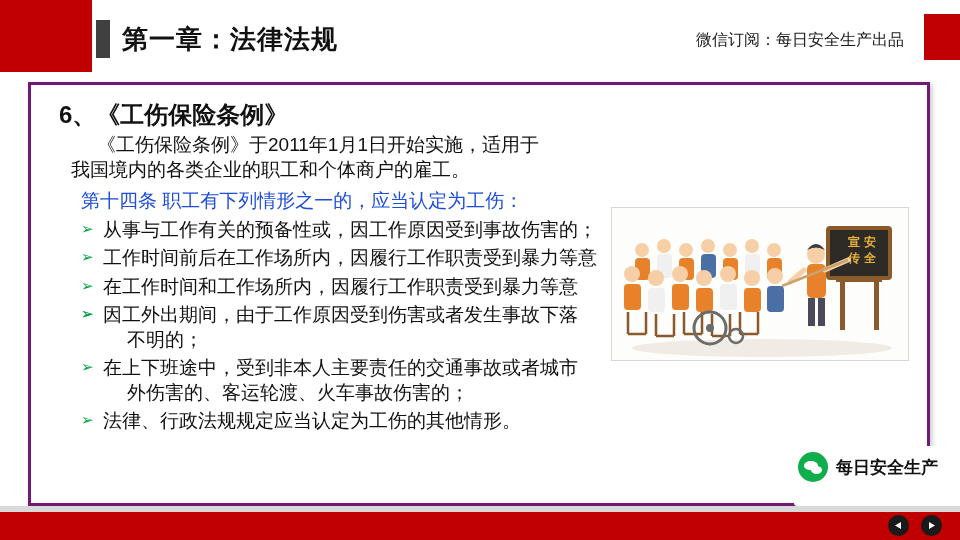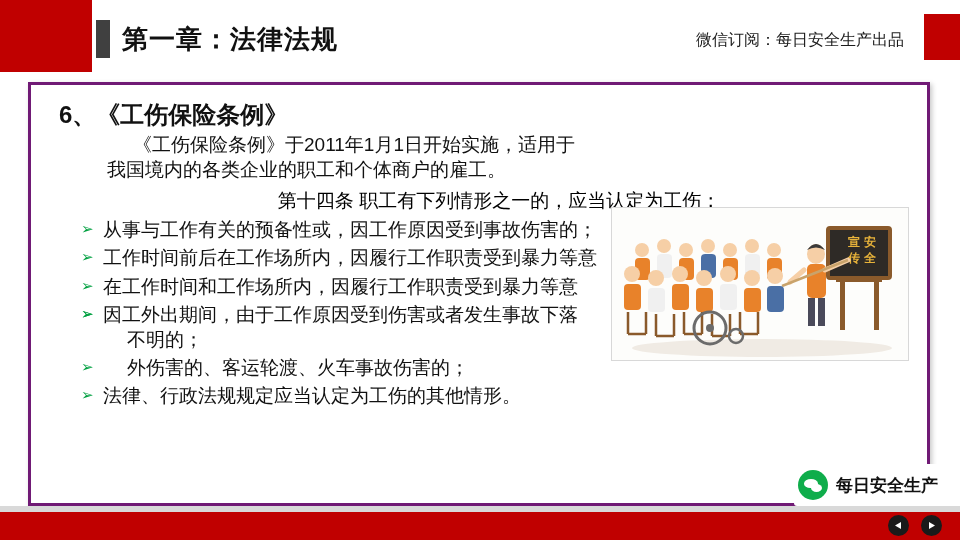--- a/index.html
+++ b/index.html
@@ -77,33 +77,32 @@
     font-size: 24px;
     font-weight: bold;
     color: #111111;
     margin: 8px 0 2px 18px;
     white-space: nowrap;
   }
   .para {
     font-size: 19px;
     color: #111111;
     line-height: 1.30;
-    margin: 2px 0 0 66px;
+    margin: 2px 0 0 30px;
     width: 560px;
   }
   .para .ind {
     display: block;
     text-indent: 26px;
   }
   .clause-head {
     font-size: 19px;
-    color: #000000;
+    color: #1d4ed8;
     margin: 6px 0 0 40px;
     white-space: nowrap;
-    text-align: center;
   }
   .bullets {
     margin: 2px 0 0 40px;
     width: 580px;
   }
   .bullet {
     position: relative;
     font-size: 19px;
     color: #111111;
     line-height: 1.32;
@@ -155,21 +154,21 @@
 
   
   .wechat {
     position: absolute;
     right: 16px; bottom: 34px;
     height: 38px;
     display: flex;
     align-items: center;
     gap: 8px;
     background: #ffffff;
-    padding: 2px 6px 2px 4px;
+    padding: 2px 6px 20px 4px;
     border-radius: 3px;
   }
   .wechat-logo {
     width: 30px; height: 30px;
     border-radius: 50%;
     background: #0fad4b;
     position: relative;
   }
   .wechat-logo::before {
     content: "";
@@ -256,20 +255,21 @@
         </div>
 
         <div class="bullet">
           <span class="arrow">➢</span>
           <span>因工外出期间，由于工作原因受到伤害或者发生事故下落</span>
           <span class="l2">不明的；</span>
         </div>
 
         <div class="bullet">
           <span class="arrow">➢</span>
+          <span>在上下班途中，受到非本人主要责任的交通事故或者城市</span>
           <span class="l2">外伤害的、客运轮渡、火车事故伤害的；</span>
         </div>
 
         <div class="bullet">
           <span class="arrow">➢</span>
           <span>法律、行政法规规定应当认定为工伤的其他情形。</span>
         </div>
 
       </div>
     </div>

